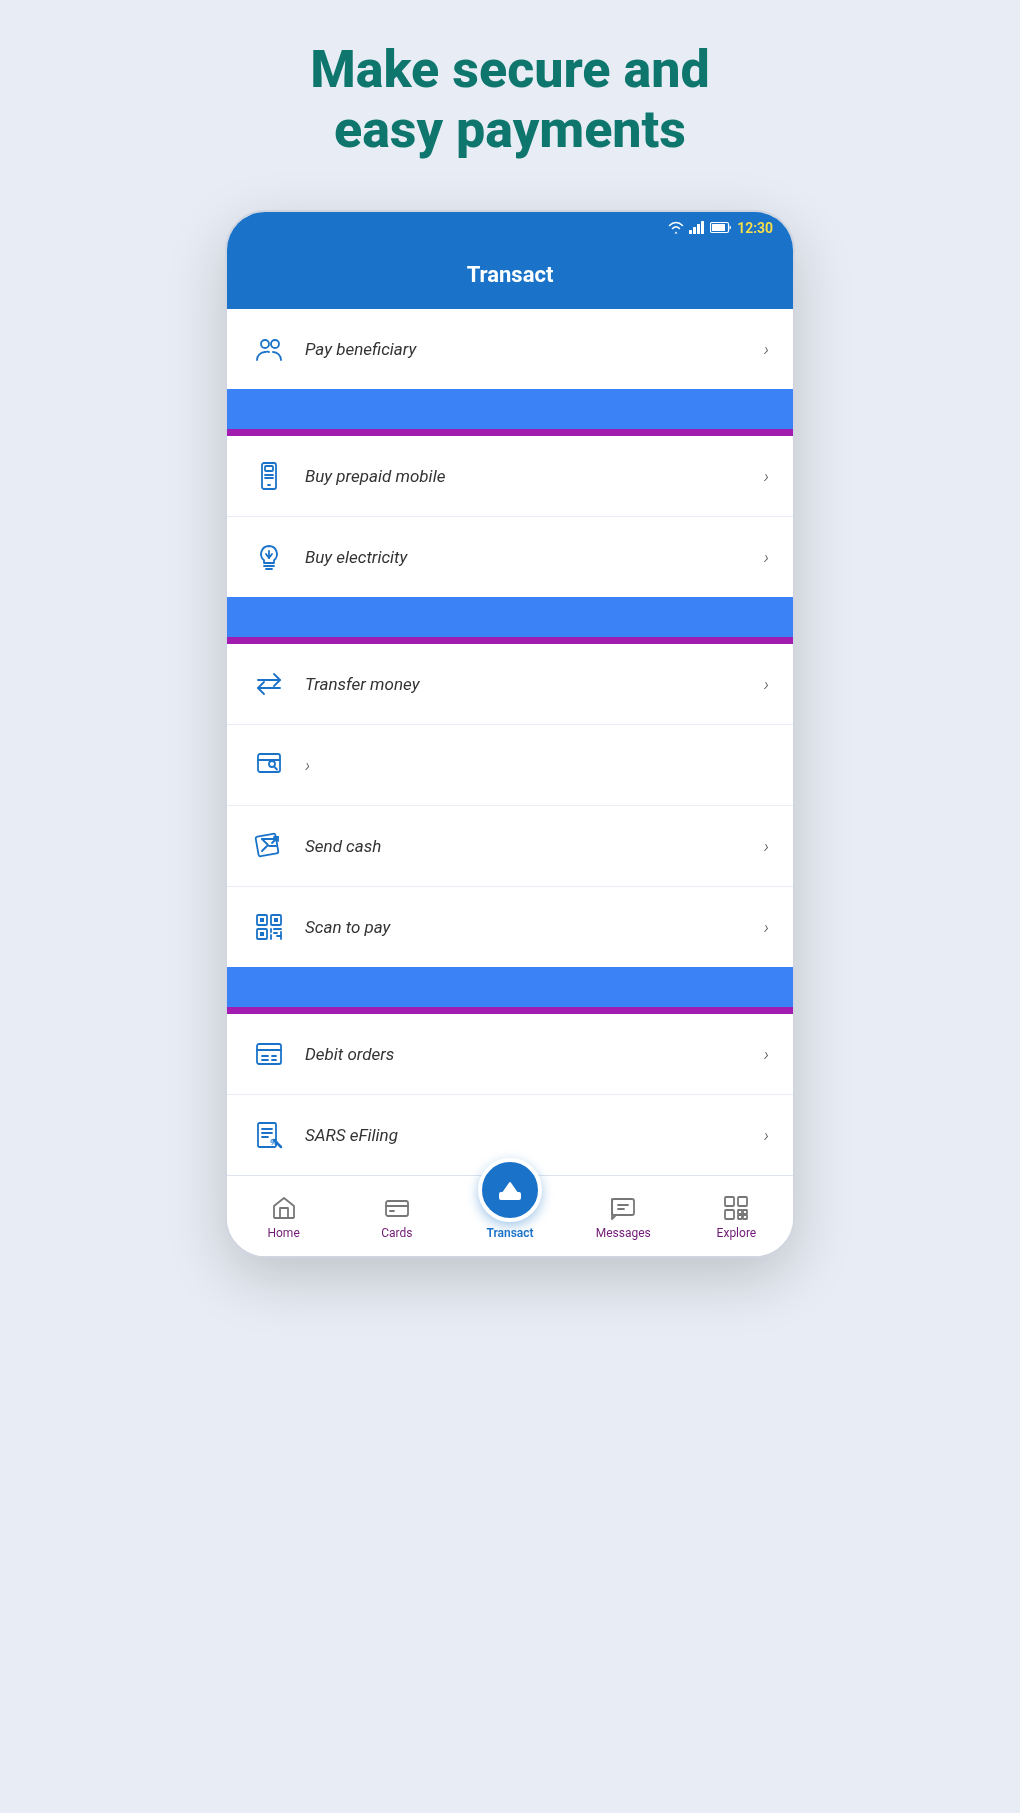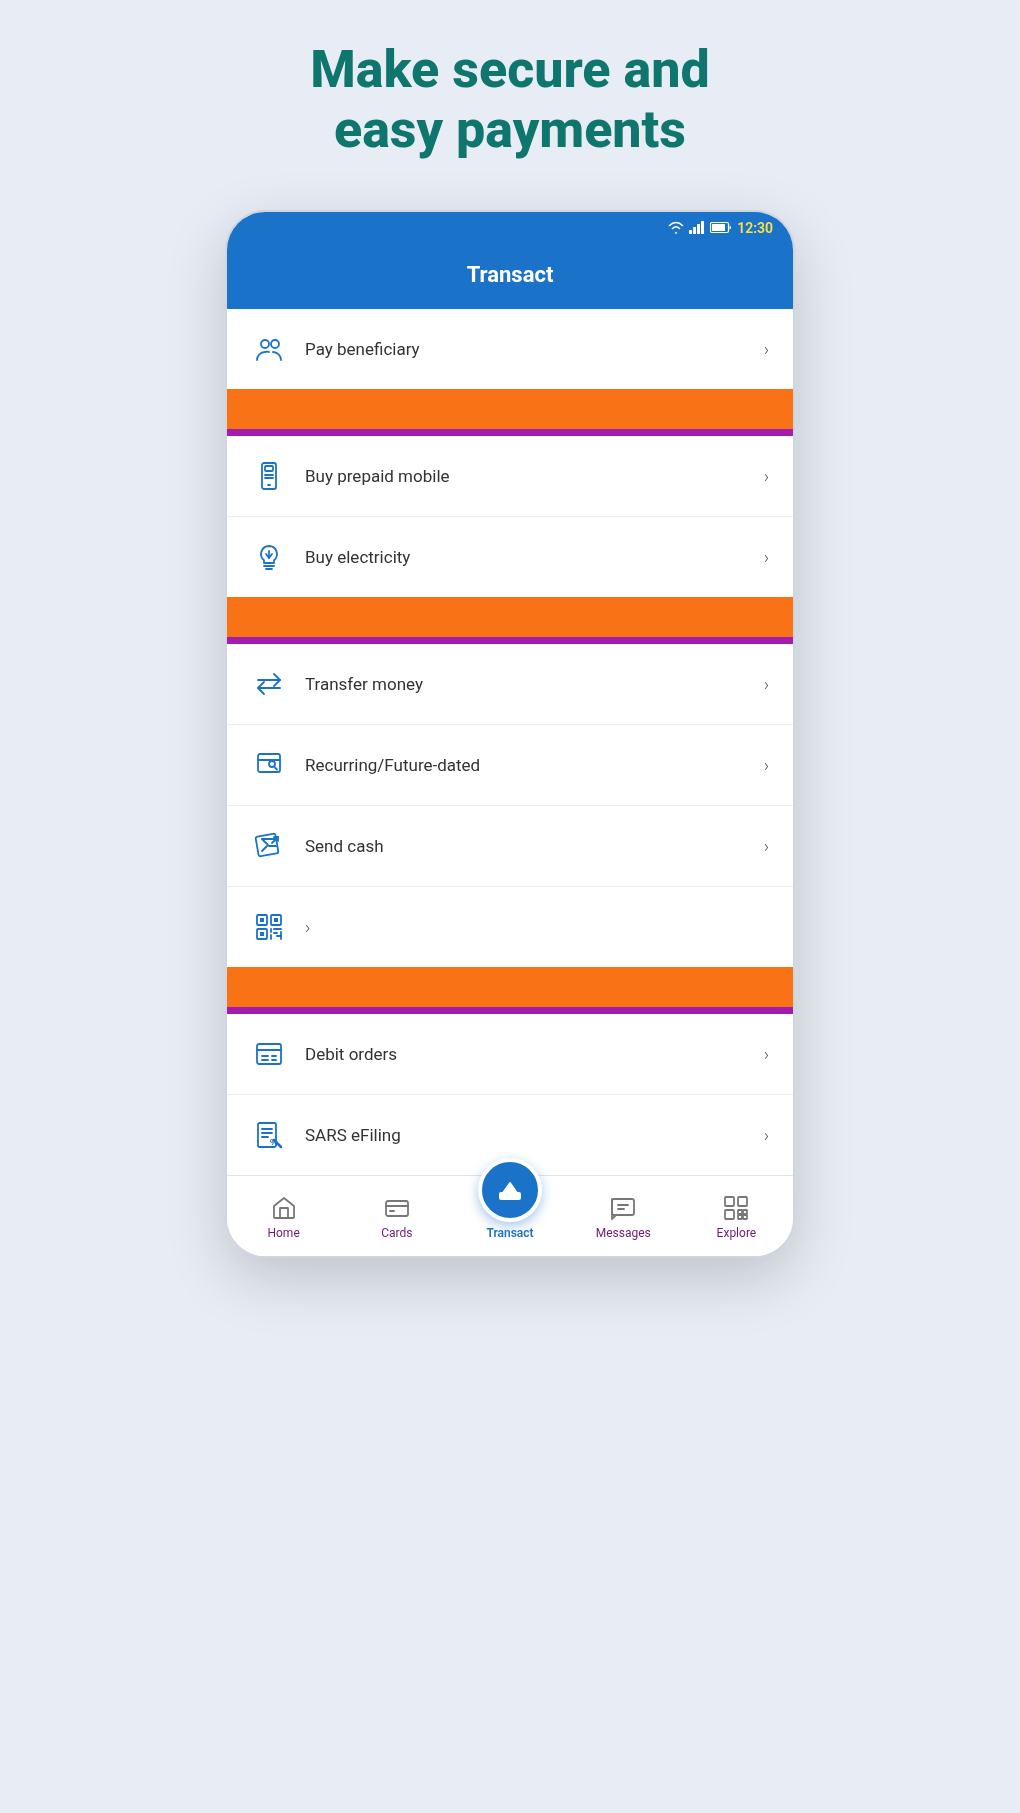--- a/index.html
+++ b/index.html
@@ -54,21 +54,22 @@
       text-align: center;
       padding: 18px 20px 22px;
     }
     .app-header-title {
       color: white;
       font-size: 22px;
       font-weight: 700;
     }
     
     .menu-list {
-      background: #f97316;
+      background: #3b82f6;
+      font-style: italic;
     }
     .menu-section {
       background: white;
     }
     .menu-section + .menu-section {
       border-top: 7px solid #a21caf;
       margin-top: 40px;
     }
     .menu-item {
       display: flex;
@@ -275,21 +276,20 @@
       </div>
       <div class="menu-item">
         <div class="menu-icon">
           <svg viewBox="0 0 30 30">
             <rect x="4" y="4" width="22" height="18" rx="2" stroke-linecap="round" stroke-linejoin="round"></rect>
             <line x1="4" y1="10" x2="26" y2="10" stroke-linecap="round"></line>
             <path d="M18 17a3 3 0 1 0 0-6 3 3 0 0 0 0 6z" stroke-linecap="round"></path>
             <path d="M21 17.5l2 2" stroke-linecap="round"></path>
           </svg>
         </div>
-        <span class="menu-label">Recurring/Future-dated</span>
         <span class="menu-chevron">›</span>
       </div>
       <div class="menu-item">
         <div class="menu-icon">
           <svg viewBox="0 0 30 30">
             <path d="M8 8l14 0" stroke-linecap="round"></path>
             <path d="M8 8l6 6-6 6" stroke-linecap="round" stroke-linejoin="round"></path>
             <path d="M15 15h7" stroke-linecap="round"></path>
             <rect x="3" y="4" width="20" height="20" rx="2" stroke-linecap="round" stroke-linejoin="round" transform="rotate(-10 13 14)"></rect>
             <line x1="18" y1="12" x2="24" y2="6" stroke-linecap="round"></line>
@@ -309,20 +309,21 @@
             <rect x="20" y="6" width="4" height="4" fill="#1a73c8" stroke="none"></rect>
             <rect x="6" y="20" width="4" height="4" fill="#1a73c8" stroke="none"></rect>
             <line x1="17" y1="17" x2="17" y2="20" stroke-linecap="round"></line>
             <line x1="17" y1="23" x2="17" y2="27" stroke-linecap="round"></line>
             <line x1="20" y1="17" x2="27" y2="17" stroke-linecap="round"></line>
             <line x1="20" y1="21" x2="23" y2="21" stroke-linecap="round"></line>
             <line x1="23" y1="24" x2="27" y2="24" stroke-linecap="round"></line>
             <line x1="27" y1="20" x2="27" y2="27" stroke-linecap="round"></line>
           </svg>
         </div>
+        <span class="menu-label">Scan to pay</span>
         <span class="menu-chevron">›</span>
       </div>
     </div>
 
     <div class="menu-section">
       <div class="menu-item">
         <div class="menu-icon">
           <svg viewBox="0 0 30 30">
             <rect x="3" y="5" width="24" height="20" rx="2" stroke-linecap="round" stroke-linejoin="round"></rect>
             <line x1="3" y1="11" x2="27" y2="11" stroke-linecap="round"></line>

